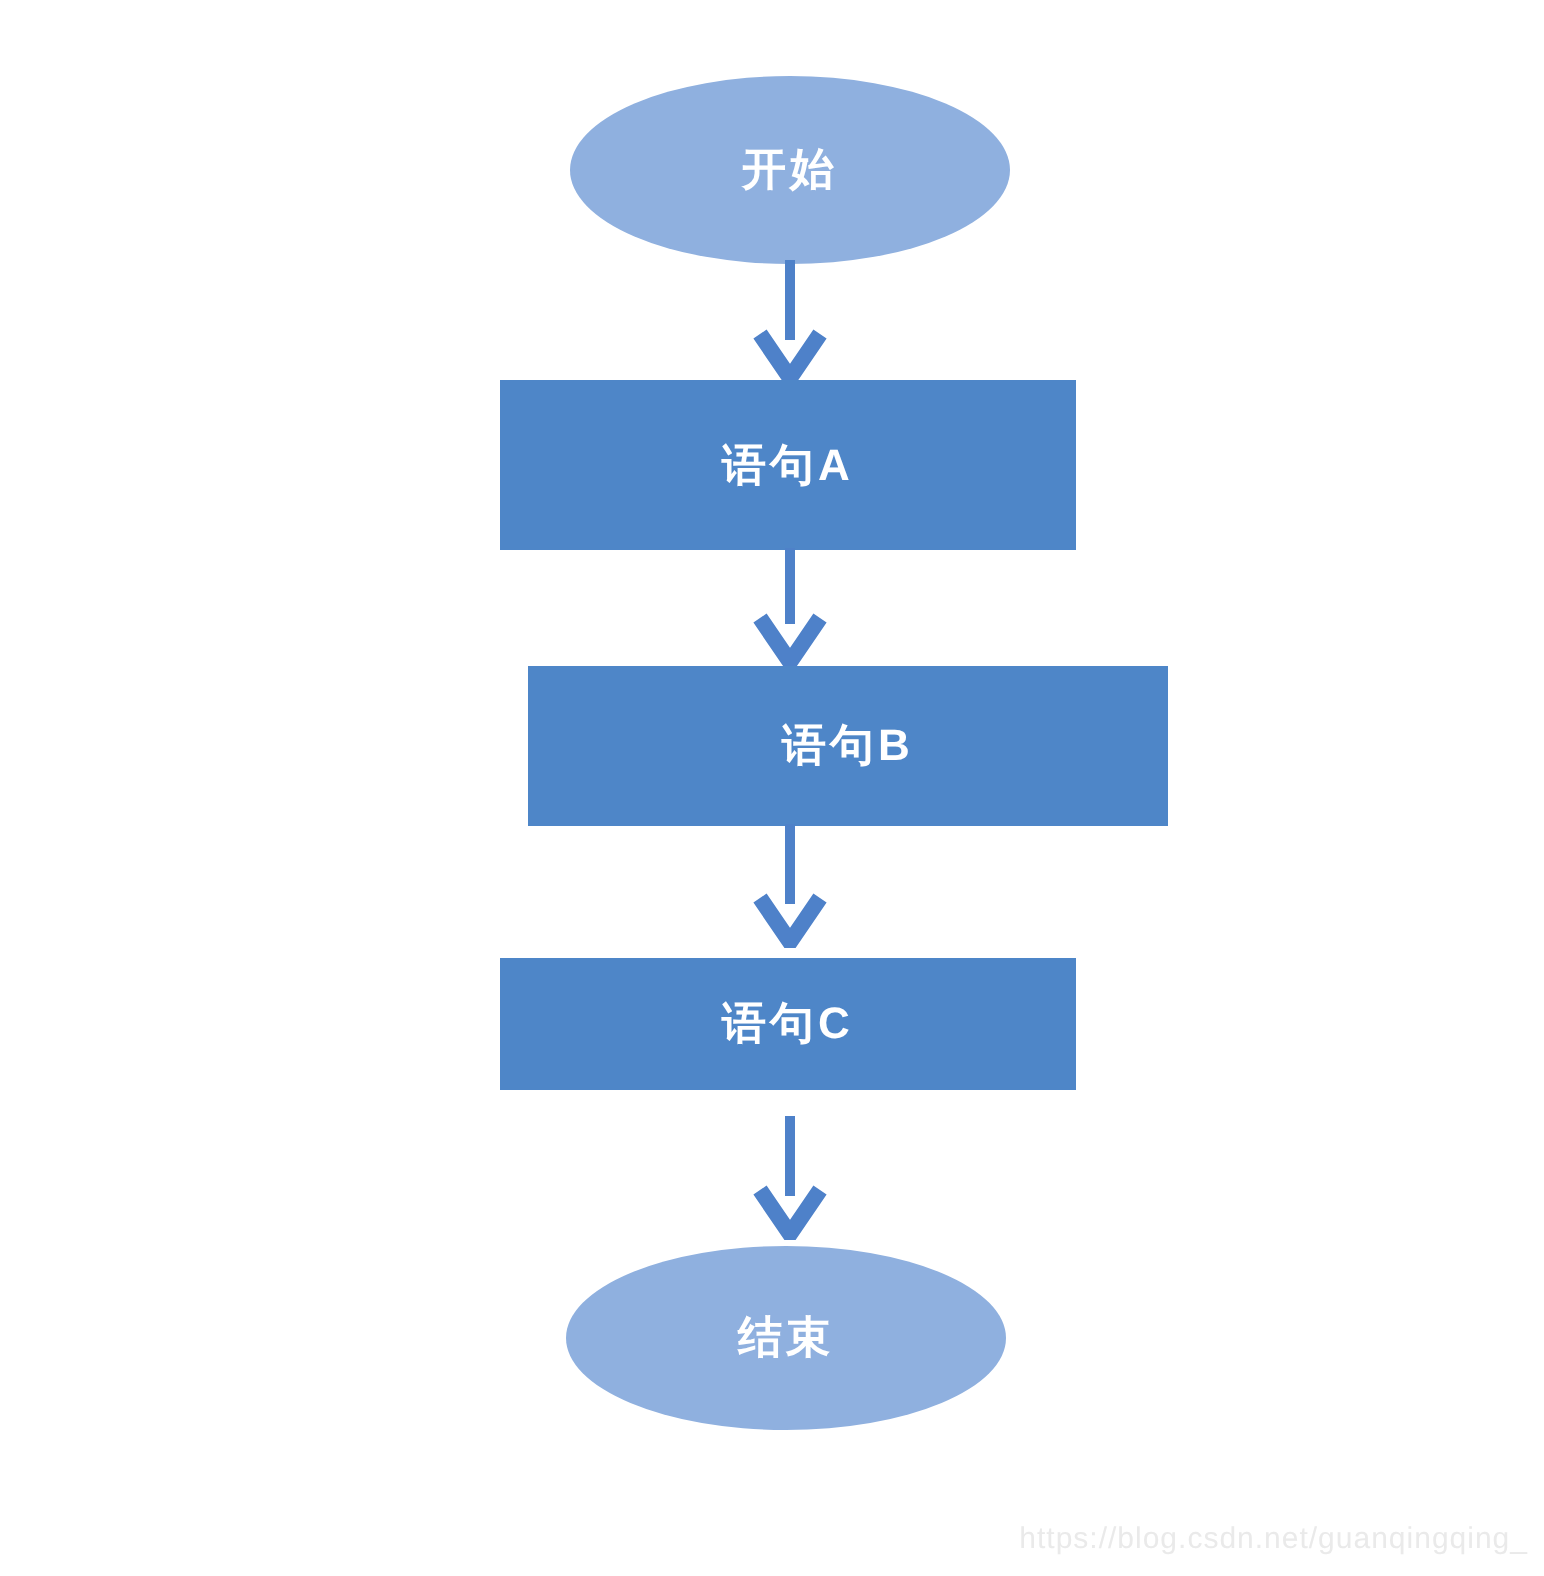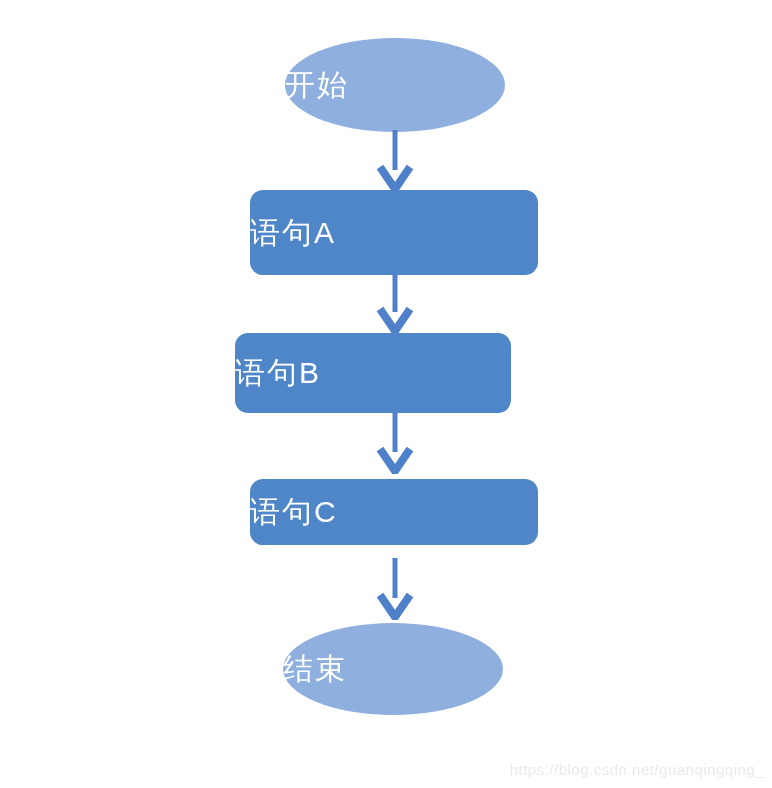--- a/index.html
+++ b/index.html
@@ -12,38 +12,38 @@
     position: relative;
     width: 772px;
     height: 788px;
     background: #ffffff;
     overflow: hidden;
   }
   .node {
     position: absolute;
     display: flex;
     align-items: center;
-    justify-content: flex-start;
+    justify-content: center;
     color: var(--text, #ffffff);
-    font-size: 30px;
+    font-size: 22px;
     letter-spacing: 2px;
     user-select: none;
+    font-weight: bold;
   }
   .node .label { line-height: 1; }
   .ellipse {
     background: var(--ellipse-fill, #8FB0DF);
     border-radius: 50%;
   }
   .rect {
     background: var(--rect-fill, #4E86C8);
-    border-radius: 13px;
   }
   #node-start { left: 285px; top: 38px;  width: 220px; height: 94px; }
   #node-a     { left: 250px; top: 190px; width: 288px; height: 85px; }
-  #node-b     { left: 235px; top: 333px; width: 276px; height: 80px; }
+  #node-b     { left: 264px; top: 333px; width: 320px; height: 80px; }
   #node-c     { left: 250px; top: 479px; width: 288px; height: 66px; }
   #node-end   { left: 283px; top: 623px; width: 220px; height: 92px; }
 
   .arrow {
     position: absolute;
     left: 373px;
     width: 44px;
     color: var(--arrow, #4E81C9);
   }
   #arrow-1 { top: 130px; height: 62px; }

